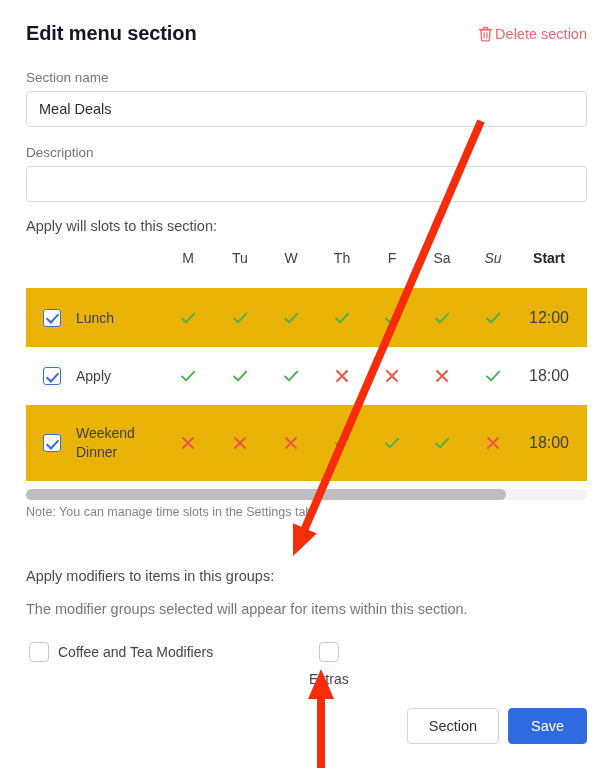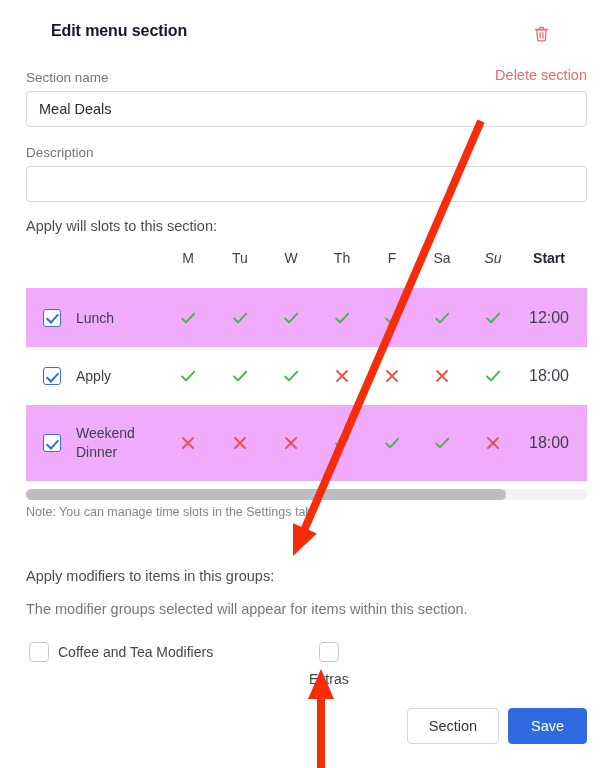--- a/index.html
+++ b/index.html
@@ -20,37 +20,35 @@
   
   .header-row {
     position: absolute;
     left: 0; top: 22px;
     width: 611px;
     height: 34px;
   }
   .page-title {
     position: absolute;
     left: 26px; top: 0;
-    font-size: 16px;
+    font-size: 20px;
     font-weight: bold;
     color: #16162b;
     letter-spacing: -0.1px;
-    margin-left: 25px;
   }
   .delete-link {
     position: absolute;
     right: 24px; top: 4px;
     display: flex;
     align-items: center;
-    gap: 25px;
+    gap: 2px;
     color: #f0666e;
     font-size: 14.5px;
     cursor: pointer;
     white-space: nowrap;
-    flex-direction: column;
   }
   .trash-icon { display: block; width: 15px; height: 16px; }
 
   
   .field-label {
     position: absolute;
     left: 26px;
     font-size: 13.5px;
     color: #74747e;
   }
@@ -106,21 +104,21 @@
   .day-header .col.start {
     font-weight: bold;
     color: #222230;
   }
 
   .slot-row {
     position: absolute;
     left: 26px;
     width: 561px;
   }
-  .slot-row.striped { background: #f0abfc; }
+  .slot-row.striped { background: #eab308; }
   .slot-row .row-inner {
     position: relative;
     height: 100%;
   }
   .row-check {
     position: absolute;
     left: 17px;
     top: 50%;
     transform: translateY(-50%);
     width: 18px; height: 18px;

